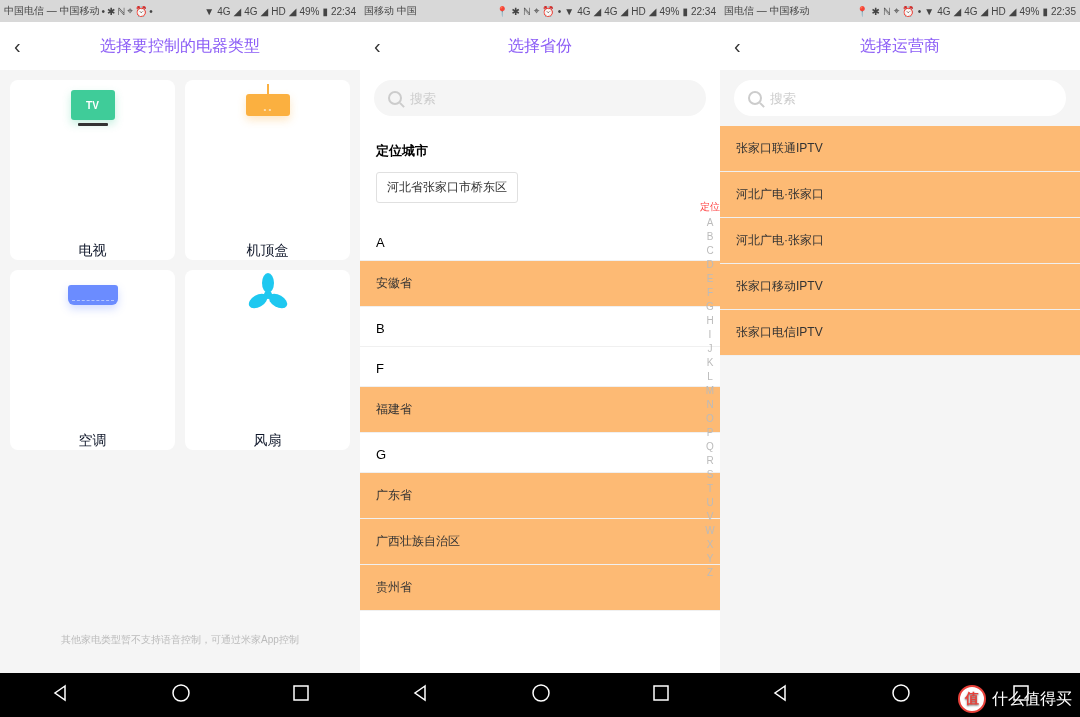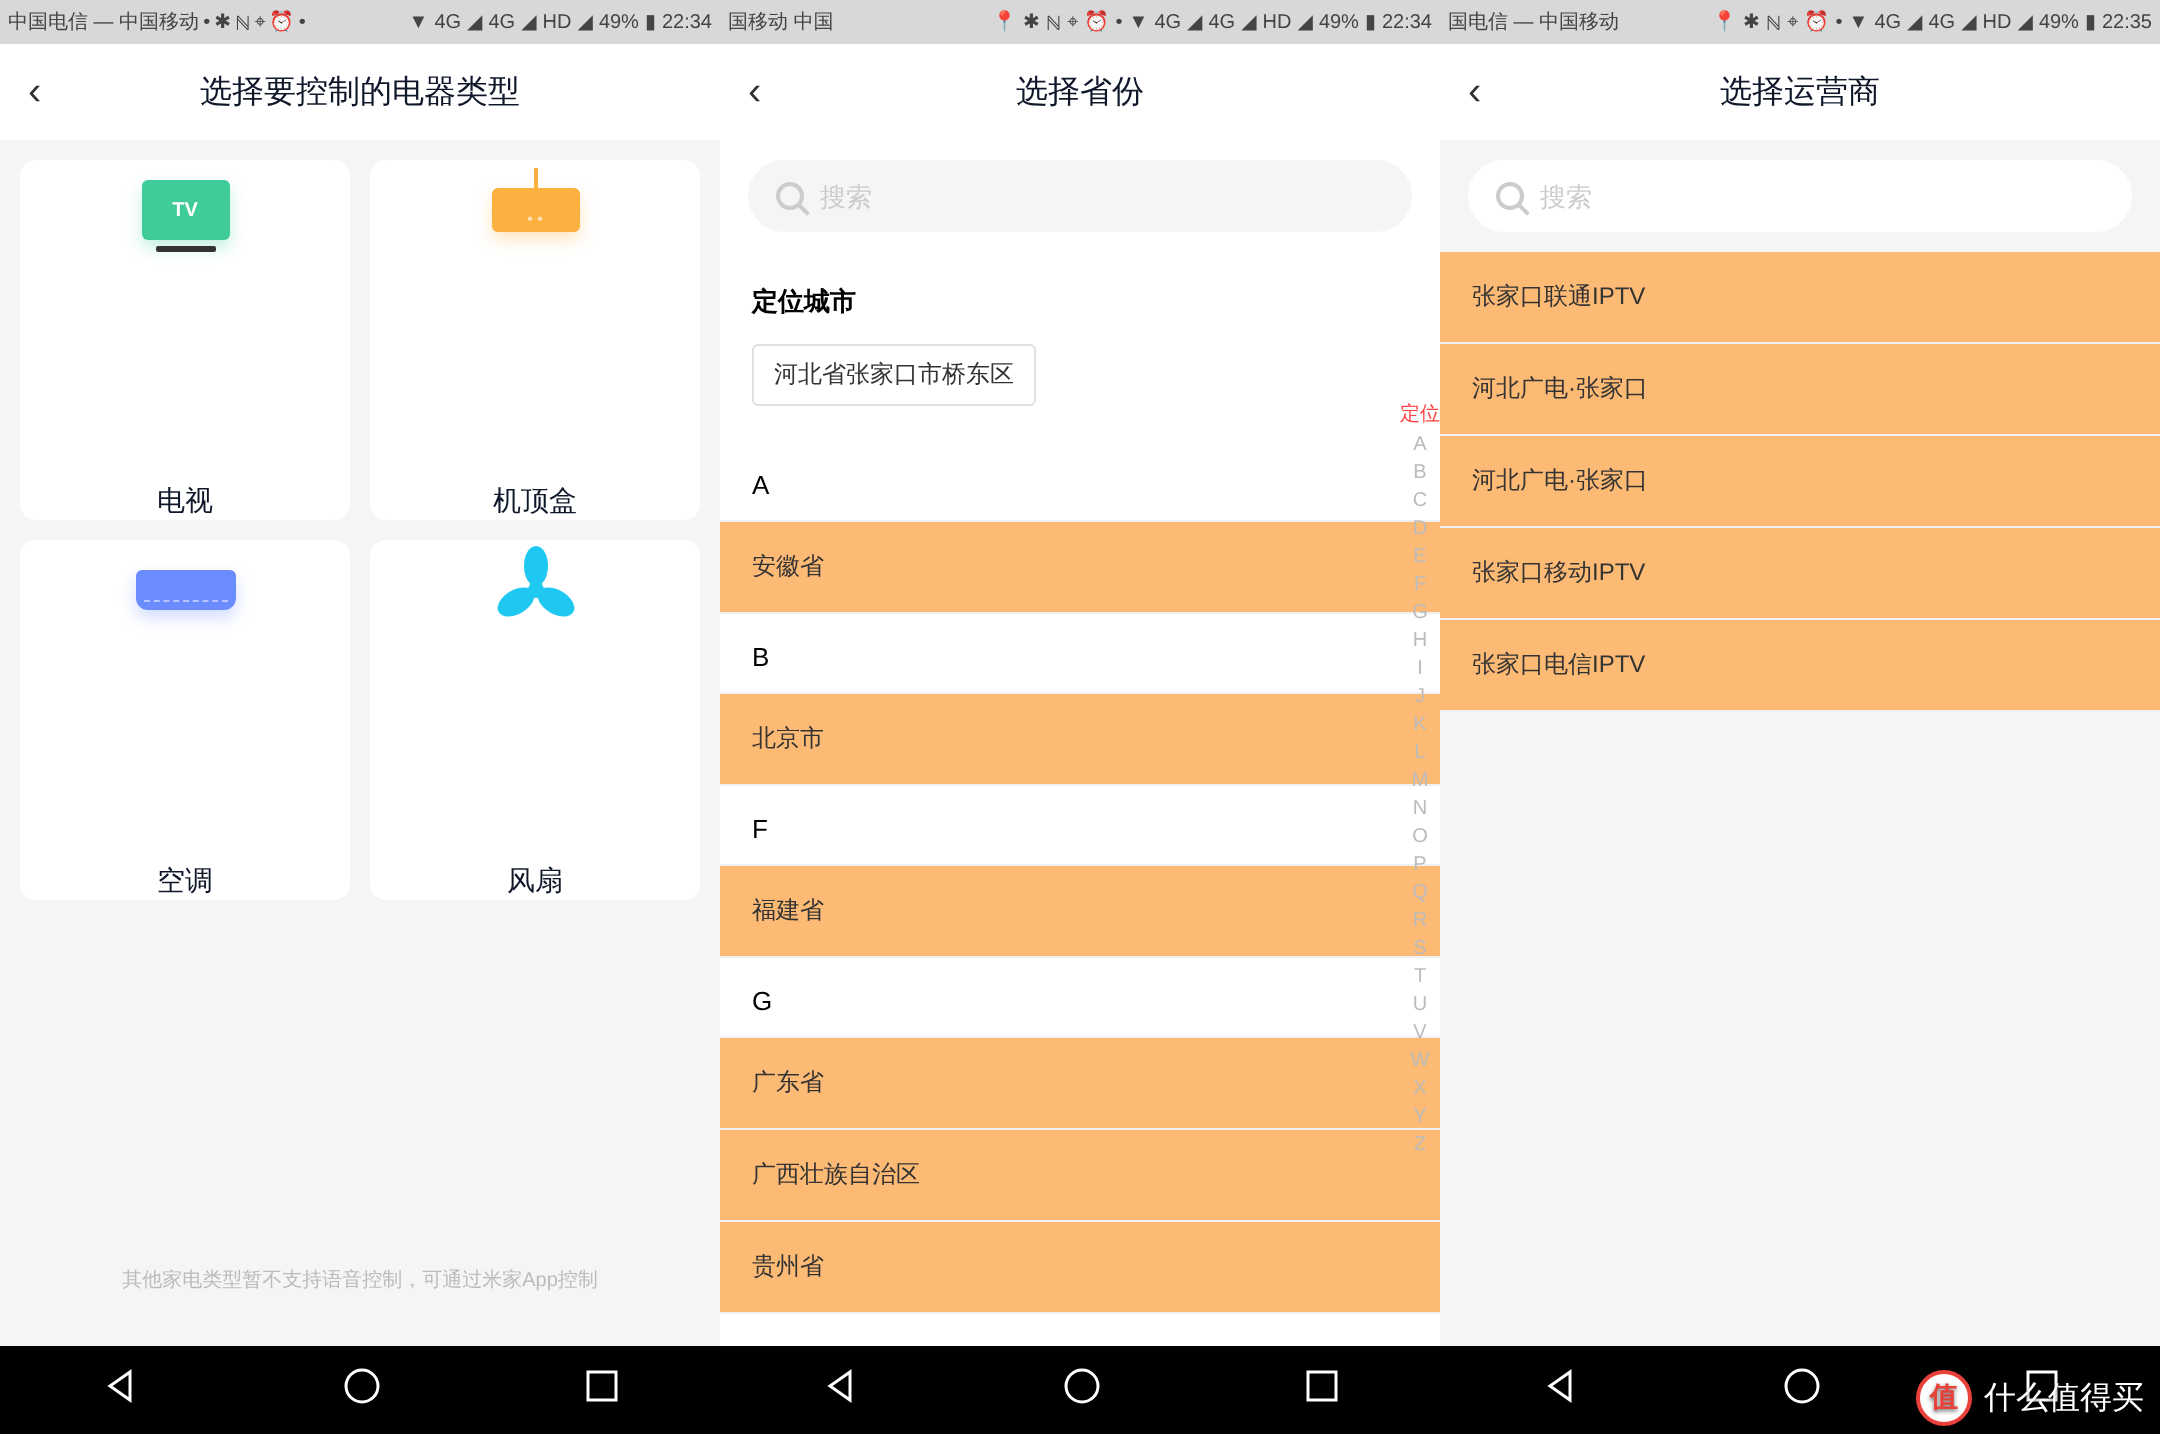--- a/index.html
+++ b/index.html
@@ -5,21 +5,21 @@
     * { margin: 0; padding: 0; box-sizing: border-box; font-family: -apple-system, "PingFang SC", "Microsoft YaHei", sans-serif; }
     body { width: 1080px; height: 717px; background: #000; display: flex; position: relative; }
     .screen { width: 360px; height: 717px; background: #fff; position: relative; display: flex; flex-direction: column; }
     
     .statusbar { height: 22px; background: #d8d8d8; display: flex; align-items: center; justify-content: space-between; font-size: 10px; color: #444; padding: 0 4px; }
     .sb-left { display: flex; align-items: center; gap: 2px; }
     .sb-right { display: flex; align-items: center; gap: 3px; }
     
     .header { height: 48px; display: flex; align-items: center; padding: 0 16px; background: #fff; position: relative; }
     .back { position: absolute; left: 14px; font-size: 20px; color: #333; }
-    .title { flex: 1; text-align: center; font-size: 16px; font-weight: 500; color: #0f172a; }
+    .title { flex: 1; text-align: center; font-size: 16px; font-weight: 500; color: #8b5cf6; }
     
     .content { flex: 1; overflow: hidden; background: #f5f5f5; }
     
     
     .grid { display: grid; grid-template-columns: 1fr 1fr; gap: 10px; padding: 10px; background: #f5f5f5; }
     .card { background: #fff; border-radius: 8px; height: 180px; display: flex; flex-direction: column; align-items: center; justify-content: space-between; gap: 20px; }
     .card-icon { width: 50px; height: 50px; display: flex; align-items: center; justify-content: center; }
     .card-label { font-size: 14px; color: #0f172a; }
     .tv-icon { width: 44px; height: 30px; background: #3fcc99; border-radius: 3px; position: relative; display: flex; align-items: center; justify-content: center; box-shadow: 0 4px 8px rgba(63,204,153,0.3); }
     .tv-icon::after { content: ""; position: absolute; bottom: -6px; width: 30px; height: 3px; background: #333; border-radius: 1px; }
@@ -173,21 +173,20 @@
         <span class="mag-icon"></span>
         <input placeholder="搜索" style="">
       </div>
     </div>
     <div class="section-head">定位城市</div>
     <div style="background:#fff; padding-bottom:6px;"><span class="chip">河北省张家口市桥东区</span></div>
     <div id="prov-list">
         <div class="section-letter">A</div>
         <div class="row">安徽省</div>
         <div class="section-letter">B</div>
-        <div class="row">北京市</div>
         <div class="section-letter">F</div>
         <div class="row">福建省</div>
         <div class="section-letter">G</div>
         <div class="row">广东省</div>
         <div class="row">广西壮族自治区</div>
         <div class="row">贵州省</div>
       </div>
     <div class="index">
       <span class="active">定位</span>
     <span>A</span>

